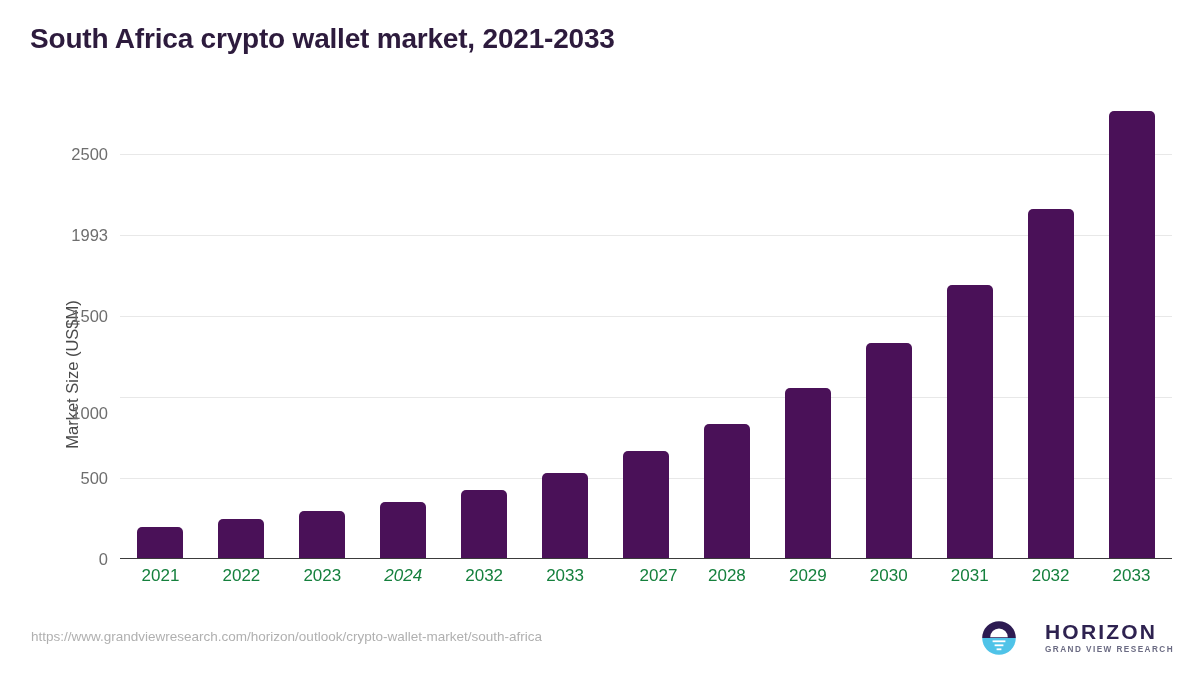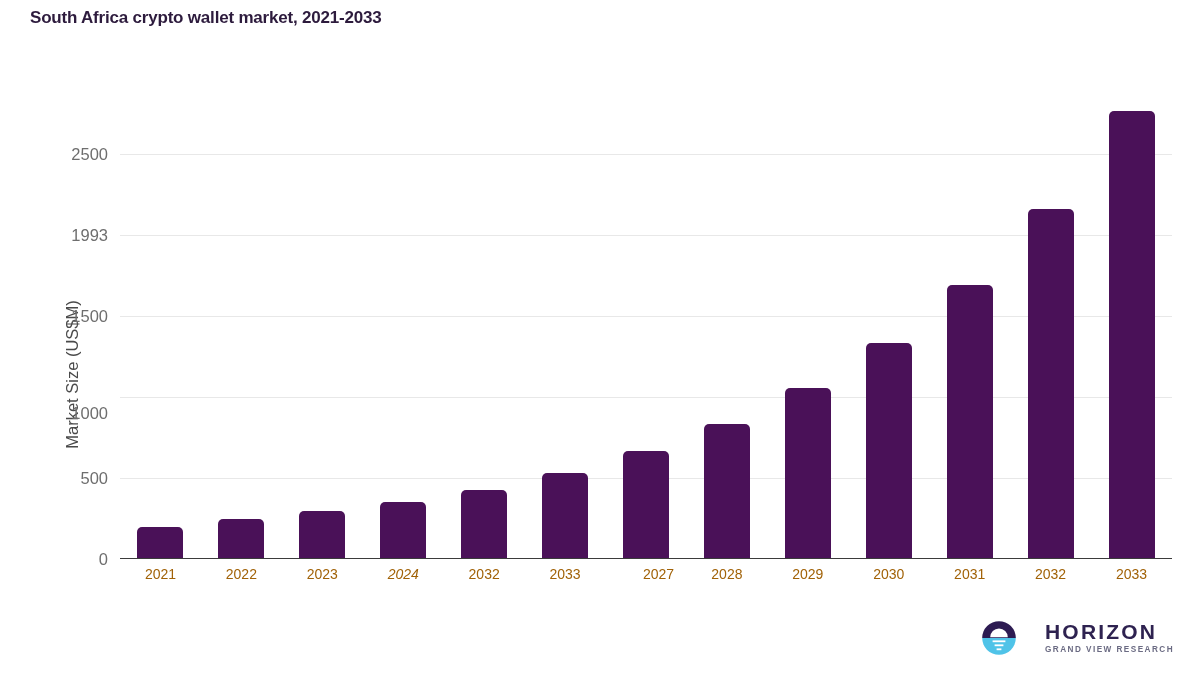--- a/index.html
+++ b/index.html
@@ -18,22 +18,22 @@
     width: 1200px;
     height: 675px;
     background: #ffffff;
     box-sizing: border-box;
   }
 
   
   .chart-title {
     position: absolute;
     left: 30px;
-    top: 8px;
-    font-size: 17px;
+    top: 23px;
+    font-size: 28px;
     font-weight: bold;
     color: #2d1b3d;
     letter-spacing: -0.2px;
     white-space: nowrap;
   }
 
   
   
   .plot {
     position: absolute;
@@ -124,22 +124,22 @@
     left: 120px;
     top: 566px;
     width: 1052px;
     height: 30px;
   }
   .x-tick-label {
     position: absolute;
     top: 0;
     width: 80.7px;
     text-align: center;
-    font-size: 14px;
-    color: #a16207;
+    font-size: 17px;
+    color: #15803d;
     white-space: nowrap;
   }
 
   
   .source-url {
     position: absolute;
     left: 31px;
     top: 629px;
     font-size: 13.5px;
     color: #b0b0b0;
@@ -259,20 +259,21 @@
       <div class="x-tick-label" style="left: 404.615px; width: 80.9231px;">2033</div>
       <div class="x-tick-label" style="left: 498px; width: 80.9231px;">2027</div>
       <div class="x-tick-label" style="left: 566.462px; width: 80.9231px;">2028</div>
       <div class="x-tick-label" style="left: 647.385px; width: 80.9231px;">2029</div>
       <div class="x-tick-label" style="left: 728.308px; width: 80.9231px;">2030</div>
       <div class="x-tick-label" style="left: 809.231px; width: 80.9231px;">2031</div>
       <div class="x-tick-label" style="left: 890.154px; width: 80.9231px;">2032</div>
       <div class="x-tick-label" style="left: 971.077px; width: 80.9231px;">2033</div>
     </div>
 
+  <div class="source-url">https://www.grandviewresearch.com/horizon/outlook/crypto-wallet-market/south-africa</div>
 
   <div class="logo">
     <svg class="logo-mark" viewBox="0 0 100 100">
       <defs>
         <clipPath id="circClip">
             <circle cx="50" cy="50" r="42"></circle>
           </clipPath>
       </defs>
       <g clip-path="url(#circClip)">
         <rect x="0" y="0" width="100" height="50" fill="#2d1b52"></rect>

